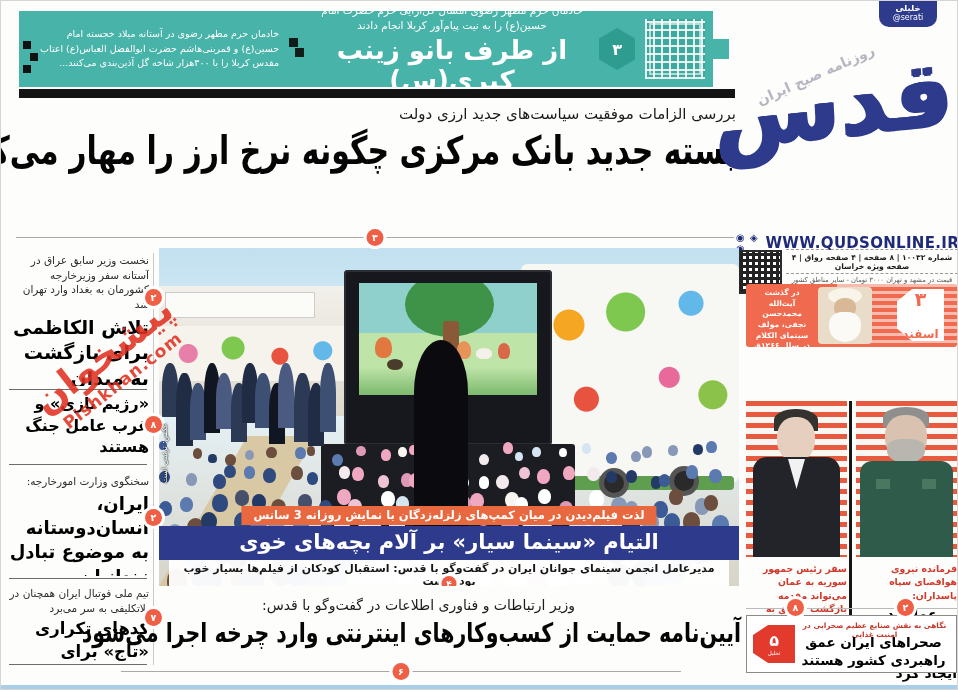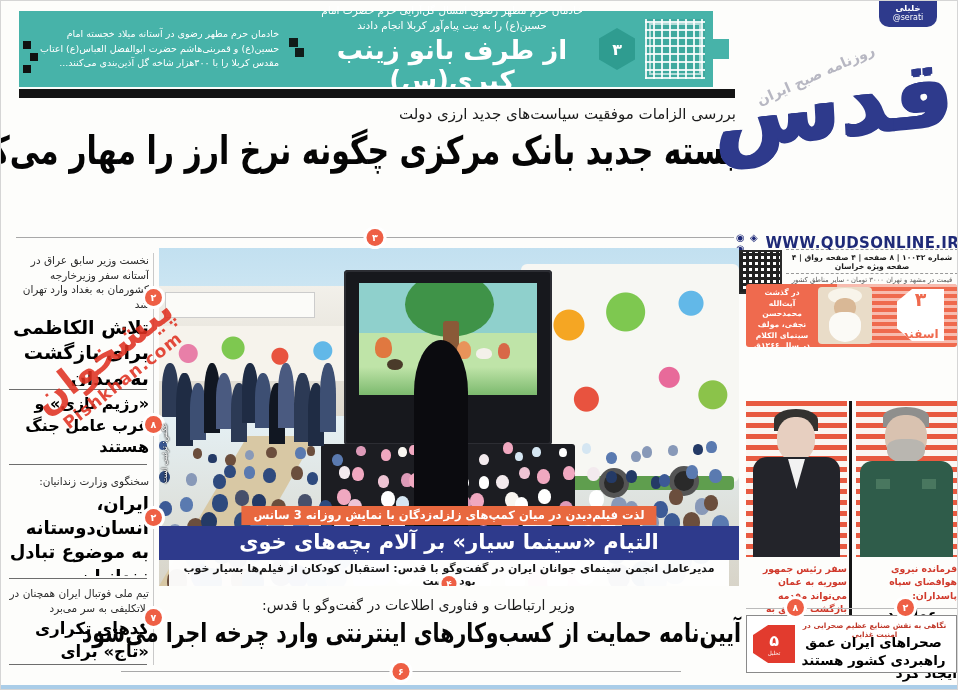--- a/index.html
+++ b/index.html
@@ -237,21 +237,21 @@
   <div class="sdiv" style="top:663px;"></div>
 
   <div class="side-item" style="top:252px; height:133px;">
     <div class="si-kicker">نخست وزیر سابق عراق در آستانه سفر وزیرخارجه کشورمان به بغداد وارد تهران شد</div>
     <div class="si-title" style="font-size:19px;">تلاش الکاظمی برای بازگشت به میدان</div>
   </div>
   <div class="side-item" style="top:392px; height:69px;">
     <div class="si-title" style="font-size:16px;">«رژیم نازی» و غرب عامل جنگ هستند</div>
   </div>
   <div class="side-item" style="top:473px; height:102px;">
-    <div class="si-kicker">سخنگوی وزارت زندانیان:</div>
+    <div class="si-kicker">سخنگوی وزارت امورخارجه:</div>
     <div class="si-title" style="font-size:18px;">ایران، انسان‌دوستانه به موضوع تبادل زندانیان می‌نگرد</div>
   </div>
   <div class="side-item" style="top:585px; height:76px;">
     <div class="si-kicker">تیم ملی فوتبال ایران همچنان در بلاتکلیفی به سر می‌برد</div>
     <div class="si-title" style="font-size:16.5px;">کدهای تکراری «تاج» برای نیمکت تیم‌ملی</div>
   </div>
   <span class="badge" style="left:144px; top:288px;">۲</span>
   <span class="badge" style="left:144px; top:415px;">۸</span>
   <span class="badge" style="left:144px; top:508px;">۲</span>
   <span class="badge" style="left:144px; top:608px;">۷</span>

